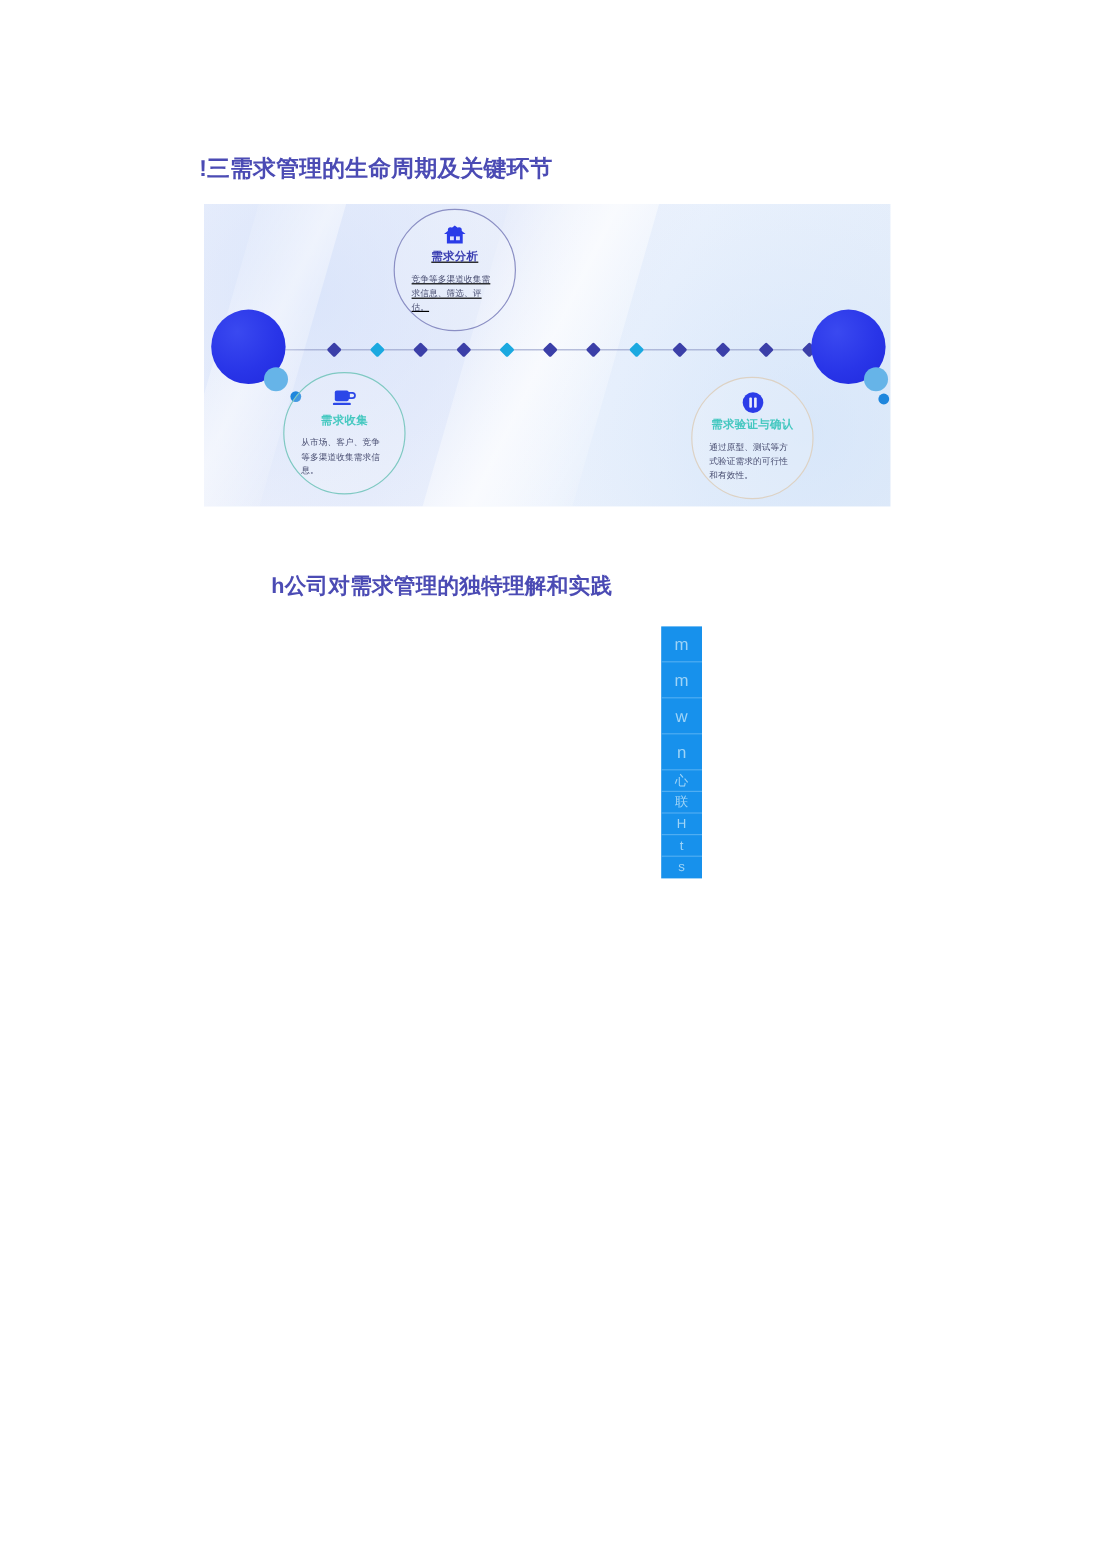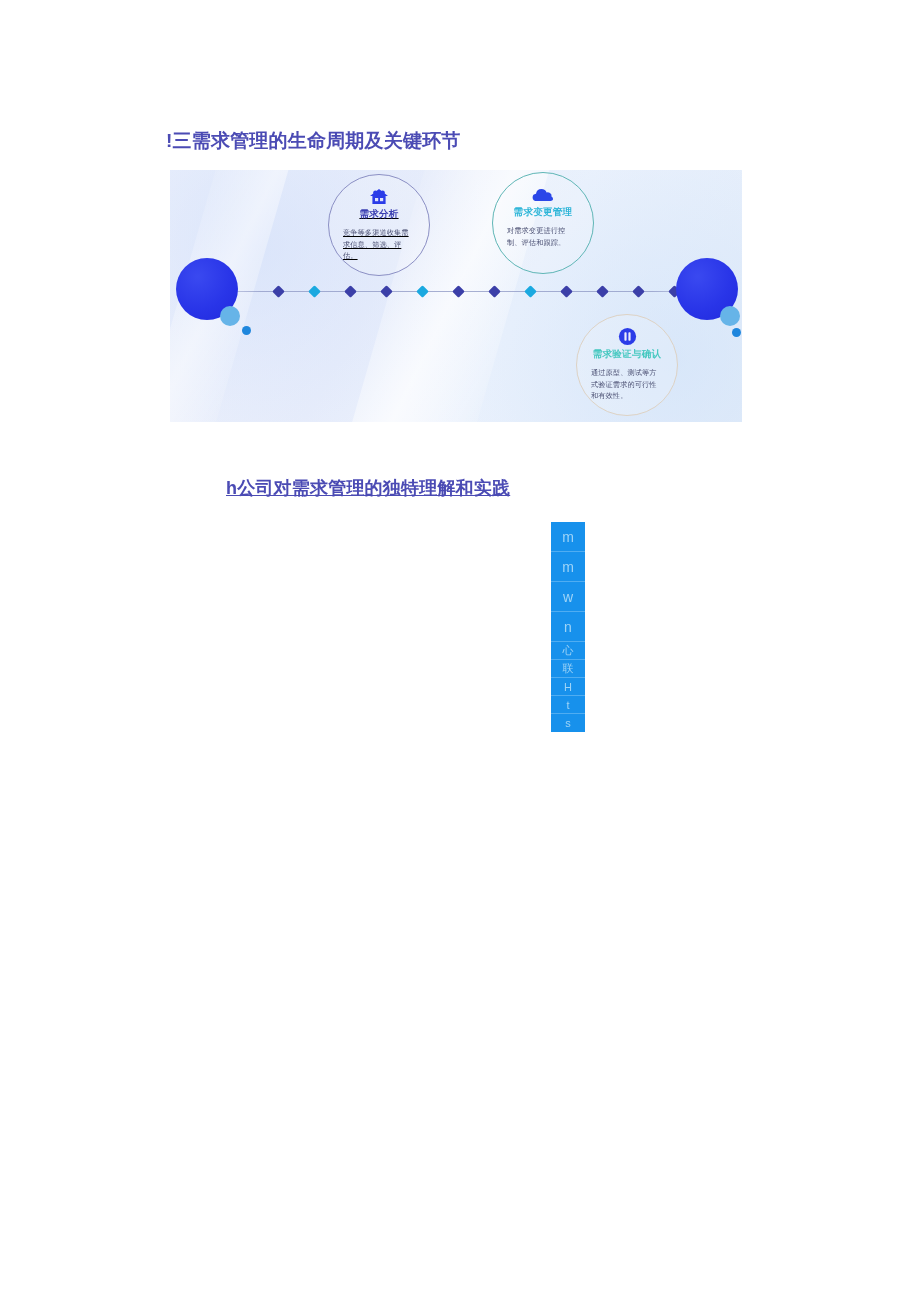--- a/index.html
+++ b/index.html
@@ -35,21 +35,20 @@
   }
   .heading-2 {
     position: absolute;
     left: 226px;
     top: 476px;
     font-size: 18px;
     font-weight: 700;
     color: #4b4bb4;
     letter-spacing: 0.2px;
     white-space: nowrap;
-    text-decoration: underline;
   }
 
   
   .infographic {
     position: absolute;
     left: 170px;
     top: 170px;
     width: 572px;
     height: 252px;
     overflow: hidden;
@@ -226,30 +225,32 @@
           <rect x="6" y="10" width="3.2" height="3.2" fill="#ffffff" opacity="0.85"></rect>
           <rect x="11" y="10" width="3.2" height="3.2" fill="#ffffff" opacity="0.85"></rect>
           <circle cx="6.4" cy="4.6" r="2.2" fill="#2b3ce8"></circle>
           <circle cx="13.6" cy="4.6" r="2.2" fill="#2b3ce8"></circle>
         </svg>
       </div>
       <div class="node-title">需求分析</div>
       <div class="node-desc">竞争等多渠道收集需求信息、筛选、评估。</div>
     </div>
 
-    <div class="node node-b" style="left:322px; top:2px; width:102px; height:102px;">
+
+    <div class="node node-c" style="left:66px; top:140px; width:102px; height:102px;">
       <div class="node-icon">
-        <svg width="22" height="16" viewBox="0 0 22 16">
-          <path d="M5 14 Q0.6 14 0.6 10.4 Q0.6 7.2 4 6.8 Q4.6 2 9.4 2 Q13.6 2 14.6 5.6 Q16 5 17.6 5.8 Q20 7 19.6 9.8 Q21.4 10.6 21 12.6 Q20.6 14 18.6 14 Z" fill="#2b47e8"></path>
+        <svg width="22" height="18" viewBox="0 0 22 18">
+          <rect x="3" y="2.4" width="11.6" height="9" rx="1.6" fill="#2b47e8"></rect>
+          <path d="M14.8 4.4 L17.6 4.4 Q19.8 4.4 19.8 6.6 Q19.8 8.8 17.6 8.8 L14.8 8.8 Z" fill="none" stroke="#2b47e8" stroke-width="1.5"></path>
+          <rect x="1.4" y="12.6" width="15" height="2" rx="1" fill="#2b47e8"></rect>
         </svg>
       </div>
-      <div class="node-title">需求变更管理</div>
-      <div class="node-desc">对需求变更进行控制、评估和跟踪。</div>
+      <div class="node-title">需求收集</div>
+      <div class="node-desc">从市场、客户、竞争等多渠道收集需求信息。</div>
     </div>
-
 
 
     <div class="node node-e" style="left:406px; top:144px; width:102px; height:102px;">
       <div class="node-icon">
         <svg width="19" height="19" viewBox="0 0 19 19">
           <circle cx="9.5" cy="9.5" r="8.6" fill="#2b3ce8"></circle>
           <rect x="6.4" y="5.2" width="2.2" height="8.6" rx="0.8" fill="#ffffff" opacity="0.9"></rect>
           <rect x="10.4" y="5.2" width="2.2" height="8.6" rx="0.8" fill="#ffffff" opacity="0.9"></rect>
         </svg>
       </div>

